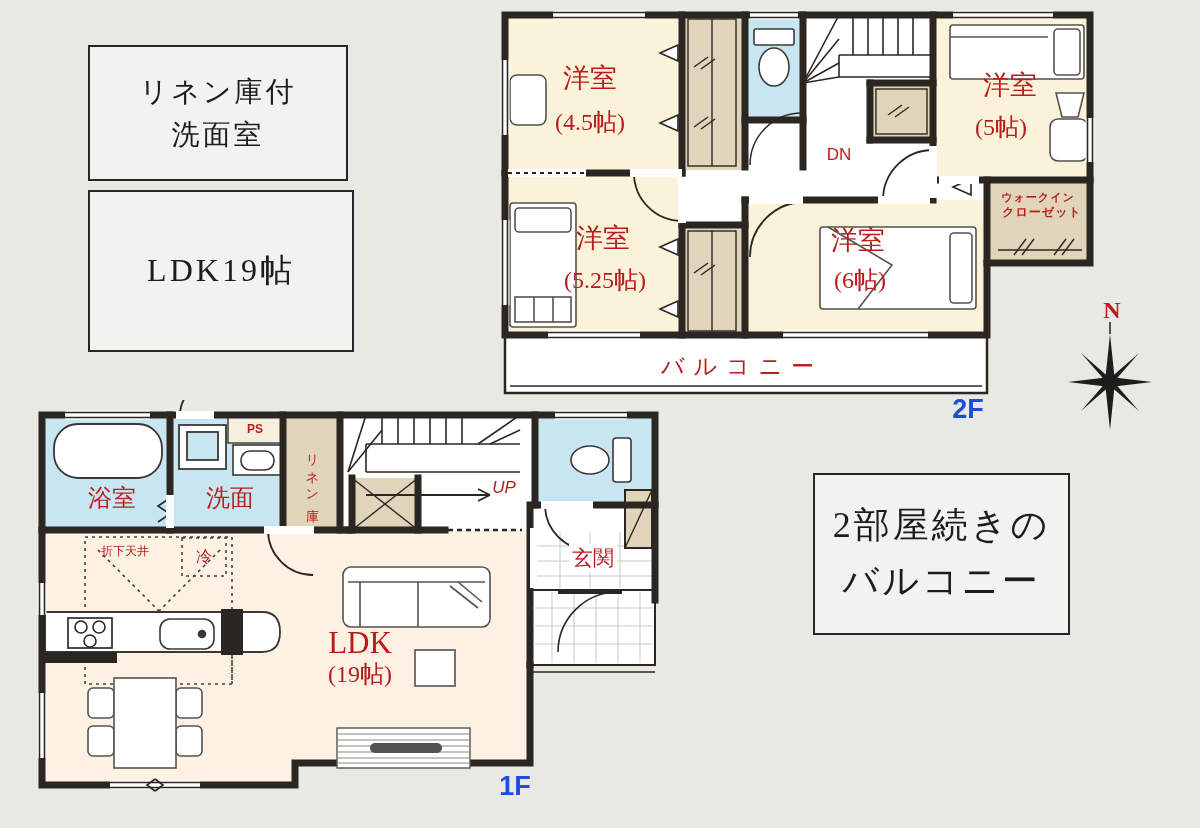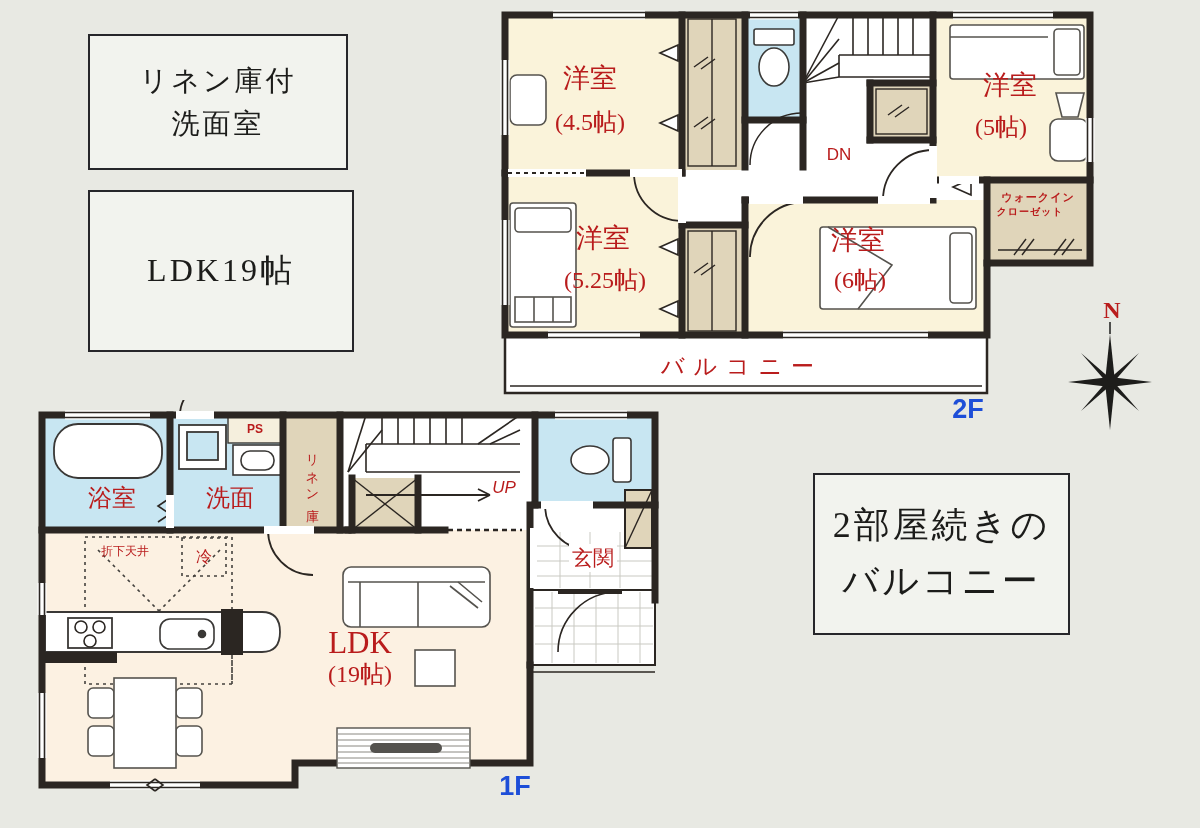--- a/index.html
+++ b/index.html
@@ -14,21 +14,21 @@
   .sans{font-family:"Liberation Sans","DejaVu Sans",sans-serif;}
   .vert{writing-mode:vertical-rl;letter-spacing:3px;}
   .floor-tag{position:absolute;transform:translate(-50%,-50%);font-family:"Liberation Sans","DejaVu Sans",sans-serif;
              font-weight:bold;font-size:27px;color:#1d4ed8;}
 </style>
 </head>
 <body>
 
 <div class="stage">
 
-  <div class="note-box" style="left:88px;top:34px;width:256px;height:132px;font-size:28px;">
+  <div class="note-box" style="left:88px;top:45px;width:256px;height:132px;font-size:28px;">
     <div class="ln">リネン庫付</div>
     <div class="ln">洗面室</div>
   </div>
   <div class="note-box" style="left:88px;top:190px;width:262px;height:158px;font-size:32px;">
     <div class="ln">LDK19帖</div>
   </div>
   <div class="note-box" style="left:813px;top:473px;width:253px;height:158px;font-size:36px;">
     <div class="ln">2部屋続きの</div>
     <div class="ln">バルコニー</div>
   </div>
@@ -197,21 +197,21 @@
     <div class="lbl" style="left:92px;top:73px;font-size:27px;">洋室</div>
     <div class="lbl" style="left:92px;top:117px;font-size:24px;">(4.5帖)</div>
     <div class="lbl" style="left:512px;top:80px;font-size:27px;">洋室</div>
     <div class="lbl" style="left:503px;top:122px;font-size:24px;">(5帖)</div>
     <div class="lbl" style="left:105px;top:233px;font-size:27px;">洋室</div>
     <div class="lbl" style="left:107px;top:275px;font-size:24px;">(5.25帖)</div>
     <div class="lbl" style="left:360px;top:235px;font-size:27px;">洋室</div>
     <div class="lbl" style="left:362px;top:275px;font-size:24px;">(6帖)</div>
     <div class="lbl" style="left:244px;top:361px;font-size:23px;letter-spacing:9px;">バルコニー</div>
     <div class="lbl sans" style="left:540px;top:192px;font-size:11px;font-weight:bold;letter-spacing:1px;">ウォークイン</div>
-    <div class="lbl sans" style="left:532px;top:207px;font-size:10px;font-weight:bold;letter-spacing:1px;">クローゼット</div>
+    <div class="lbl sans" style="left:544px;top:207px;font-size:12px;font-weight:bold;letter-spacing:1px;">クローゼット</div>
     <div class="lbl sans" style="left:341px;top:150px;font-size:17px;">DN</div>
   </div>
 
   <div class="plan" style="left:30px;top:400px;width:660px;height:415px;">
     <svg width="660" height="415" viewBox="0 0 660 415">
 
       <polygon points="12,15 625,15 625,265 500,265 500,363 265,363 265,385 12,385" fill="#ffffff"></polygon>
 
       <polygon points="12,130 500,130 500,363 265,363 265,385 12,385" fill="#fcf1e2"></polygon>
       <rect x="12" y="15" width="128" height="115" fill="#c8e6f2"></rect>

